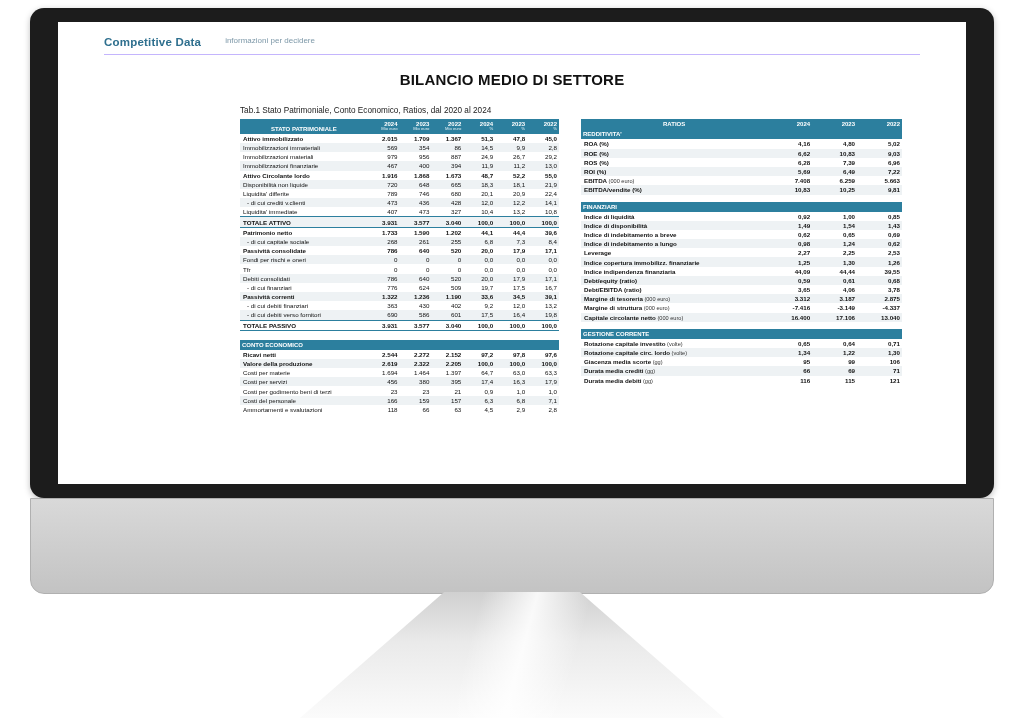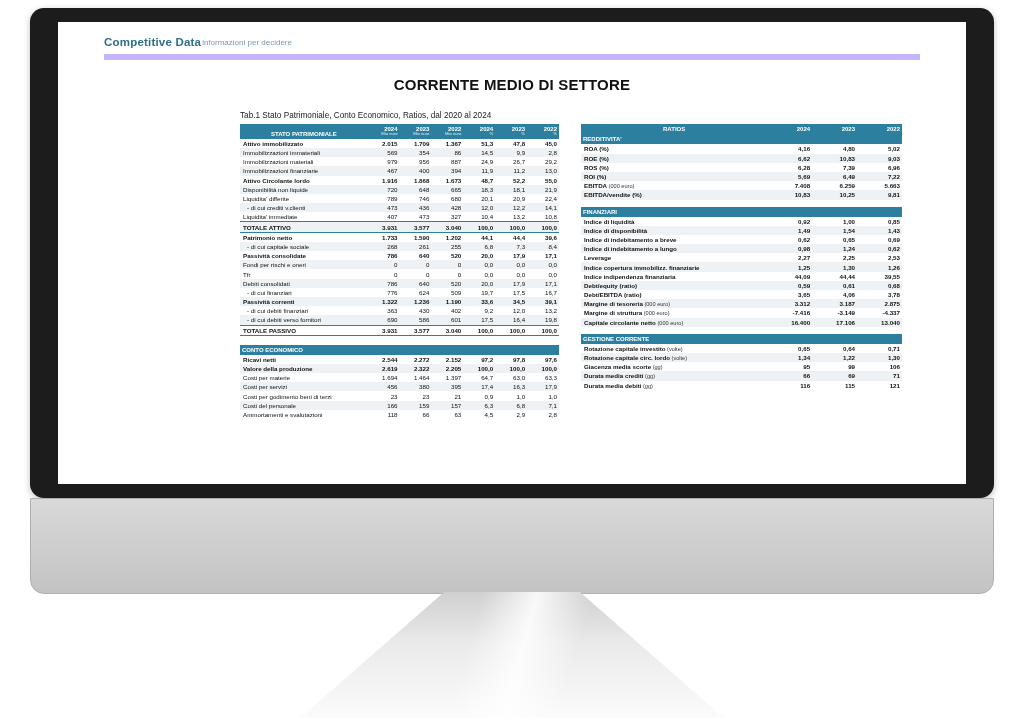--- a/index.html
+++ b/index.html
@@ -68,23 +68,23 @@
 
   
   .page {
     position: absolute;
     inset: 0;
     padding: 14px 46px 0 46px;
     box-sizing: border-box;
   }
   .brand-row {
     display: flex;
-    align-items: center;
-    gap: 1px;
-    border-bottom: 6px solid #c4b5fd;
+    align-items: flex-start;
+    gap: 24px;
+    border-bottom: 1px solid #c4b5fd;
     padding-bottom: 6px;
   }
   .brand-name {
     color: #2e6f8e;
     font-weight: bold;
     font-size: 11.5px;
     letter-spacing: 0.2px;
   }
   .brand-tag {
     color: #7d98a8;
@@ -169,21 +169,21 @@
 <div class="monitor">
   <div class="screen">
 
     <div class="page">
 
       <div class="brand-row">
         <span class="brand-name">Competitive Data</span>
         <span class="brand-tag">informazioni per decidere</span>
       </div>
 
-      <div class="doc-title">CORRENTE MEDIO DI SETTORE</div>
+      <div class="doc-title">BILANCIO MEDIO DI SETTORE</div>
 
       <div class="tab-caption">Tab.1 Stato Patrimoniale, Conto Economico, Ratios, dal 2020 al 2024</div>
 
       <div class="cols">
 
         <div class="col-left">
 
           <table>
             <colgroup>
               <col style="width:40%">

